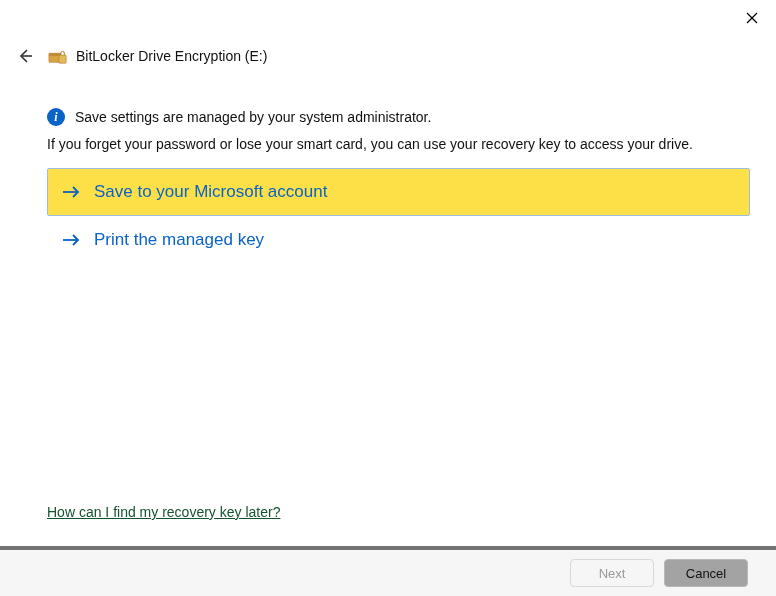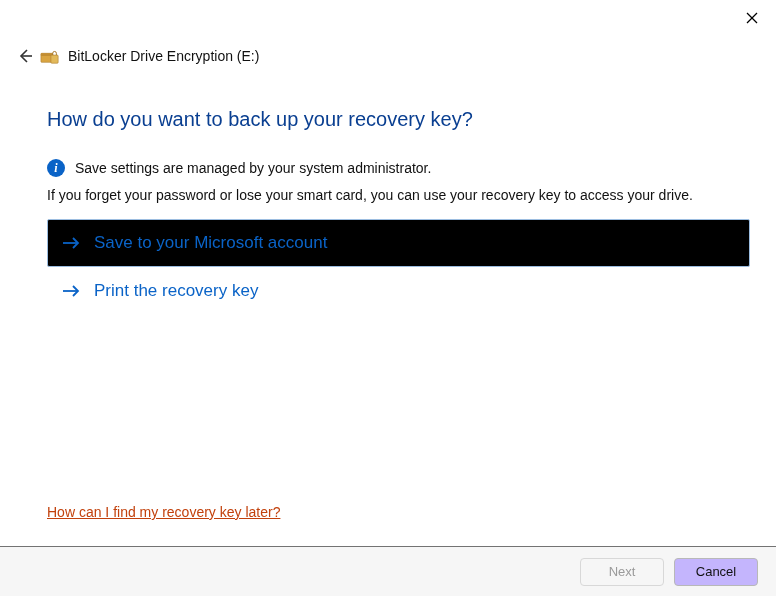--- a/index.html
+++ b/index.html
@@ -23,21 +23,21 @@
       cursor: pointer;
       color: #000;
     }
     .close-btn svg { width: 12px; height: 12px; }
     .header {
       position: absolute;
       top: 45px;
       left: 14px;
       display: flex;
       align-items: center;
-      gap: 4px;
+      gap: 12px;
     }
     .back-btn {
       width: 22px;
       height: 22px;
       display: flex;
       align-items: center;
       justify-content: center;
       color: #333;
       cursor: pointer;
     }
@@ -107,61 +107,61 @@
       align-items: center;
       gap: 12px;
       padding: 13px 14px;
       cursor: pointer;
       border: 1px solid transparent;
       border-radius: 2px;
       color: #0a63c7;
     }
     .option.selected {
       border: 1px solid #9cbde0;
-      background: #000000;
+      background: #fde047;
     }
     .option .arrow {
       color: #0a63c7;
       width: 20px;
       display:flex;
       align-items:center;
     }
     .option .arrow svg { width: 18px; height: 14px; stroke: #0a63c7; }
     .option-label {
       font-size: 17px;
       color: #0a63c7;
     }
     .help-link {
       position: absolute;
       left: 47px;
       bottom: 76px;
       font-size: 14px;
-      color: #c2410c;
+      color: #14532d;
       text-decoration: underline;
       cursor: pointer;
     }
     .footer {
       position: absolute;
       bottom: 0;
       left: 0;
       right: 0;
       height: 50px;
       background: #f6f6f6;
-      border-top: 1px solid #737373;
+      border-top: 4px solid #737373;
       display: flex;
       align-items: center;
       justify-content: flex-end;
       gap: 10px;
-      padding-right: 18px;
+      padding-right: 28px;
     }
     .btn {
       min-width: 84px;
       height: 28px;
       border: 1px solid #b8b8b8;
-      background: #c4b5fd;
+      background: #a3a3a3;
       border-radius: 4px;
       font-size: 13px;
       cursor: pointer;
       color: #111;
       display:flex;
       align-items:center;
       justify-content:center;
     }
     .btn.disabled {
       color: #9a9a9a;
@@ -194,21 +194,20 @@
         <rect x="1" y="6" width="13" height="3" fill="#c28d32"></rect>
         <rect x="12" y="8" width="8" height="9" rx="1" fill="#e2b95a" stroke="#a8782a" stroke-width="0.6"></rect>
         <path d="M14 8 v-2 a2 2 0 0 1 4 0 v2" fill="none" stroke="#a8782a" stroke-width="1.1"></path>
       </svg>
     </span>
     <span class="title-text">BitLocker Drive Encryption (E:)</span>
   </div>
 </div>
 
 <div class="content">
-  <h1 class="heading">How do you want to back up your recovery key?</h1>
 
   <div class="info-row">
     <span class="info-icon">i</span>
     <span class="info-text">Save settings are managed by your system administrator.</span>
   </div>
 
   <p class="subtext">If you forget your password or lose your smart card, you can use your recovery key to access your drive.</p>
 
   <div class="options">
 
@@ -221,21 +220,21 @@
         </span>
         <span class="option-label">Save to your Microsoft account</span>
       </div>
       <div class="option">
         <span class="arrow">
           <svg viewBox="0 0 18 14">
             <line x1="1" y1="7" x2="16" y2="7" stroke-width="1.8"></line>
             <path d="M11 2 L16 7 L11 12" fill="none" stroke-width="1.8"></path>
           </svg>
         </span>
-        <span class="option-label">Print the recovery key</span>
+        <span class="option-label">Print the managed key</span>
       </div>
     </div>
 </div>
 
 <a class="help-link">How can I find my recovery key later?</a>
 
 <div class="footer">
   <button class="btn disabled">Next</button>
   <button class="btn">Cancel</button>
 </div>

